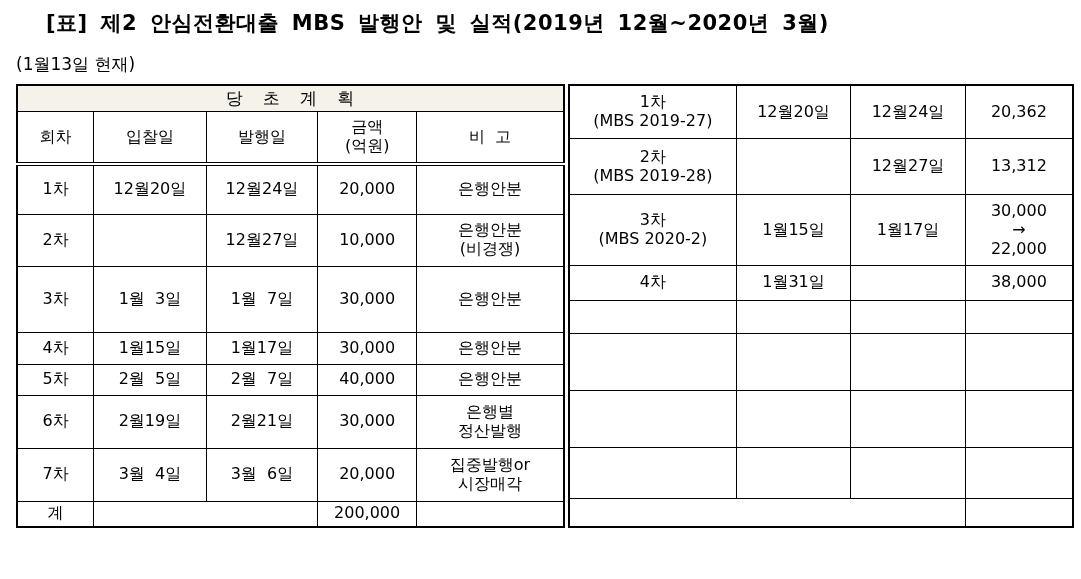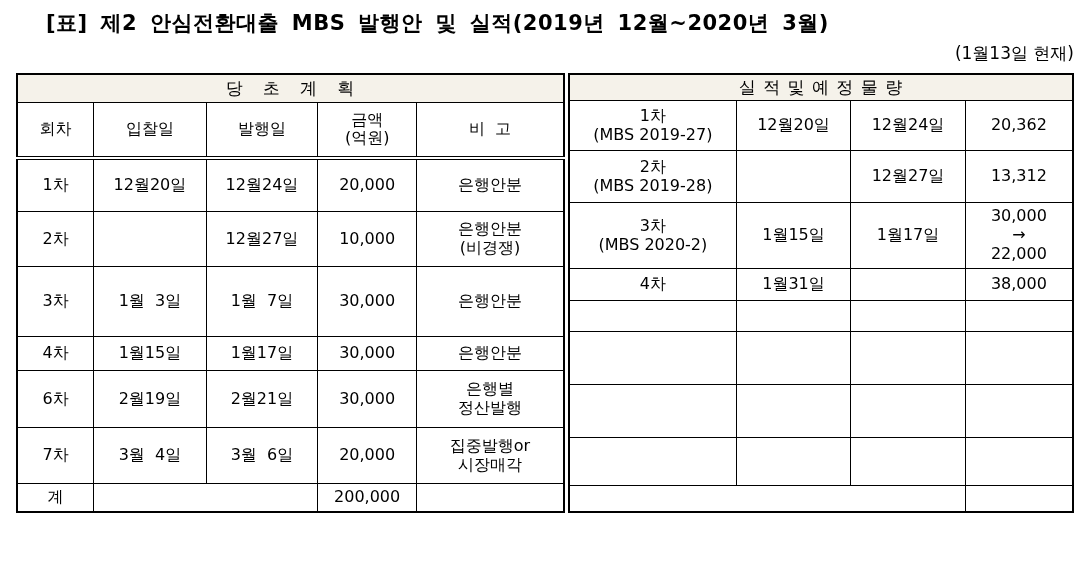--- a/index.html
+++ b/index.html
@@ -11,22 +11,21 @@
   }
   .content{margin-left:16px;width:1058px;}
   .doc-title{
     margin:9px 0 0 30px;
     font-size:21px;
     font-weight:bold;
     word-spacing:5px;
     letter-spacing:0.5px;
   }
   .as-of{
-    margin-top:5px;
-    text-align:right;
+    margin-top:16px;
     font-size:17px;
   }
   .tables{display:flex;gap:3px;margin-top:8px;}
   table{
     border-collapse:collapse;
     table-layout:fixed;
     border:2px solid #000;
   }
   th,td{
     border:1px solid #000;
@@ -106,20 +105,27 @@
         <td>30,000</td>
         <td>은행안분</td>
       </tr>
       <tr class="h-r4">
         <td>4차</td>
         <td>1월15일</td>
         <td>1월17일</td>
         <td>30,000</td>
         <td>은행안분</td>
       </tr>
+      <tr class="h-r5">
+        <td>5차</td>
+        <td>2월  5일</td>
+        <td>2월  7일</td>
+        <td>40,000</td>
+        <td>은행안분</td>
+      </tr>
       <tr class="h-r6">
         <td>6차</td>
         <td>2월19일</td>
         <td>2월21일</td>
         <td>30,000</td>
         <td>은행별
 정산발행</td>
       </tr>
       <tr class="h-r7">
         <td>7차</td>
@@ -139,23 +145,20 @@
       </table>
 
     <table>
       <colgroup>
         <col style="width:168px">
           <col style="width:115px">
         <col style="width:115px">
           <col style="width:108px">
       </colgroup>
       <tbody>
-          <tr class="sec">
-        <th colspan="4">실 적 및 예 정 물 량</th>
-      </tr>
       <tr class="h-r1">
         <td>1차
 (MBS 2019-27)</td>
         <td>12월20일</td>
         <td>12월24일</td>
         <td>20,362</td>
       </tr>
       <tr class="h-r2">
         <td>2차
 (MBS 2019-28)</td>

